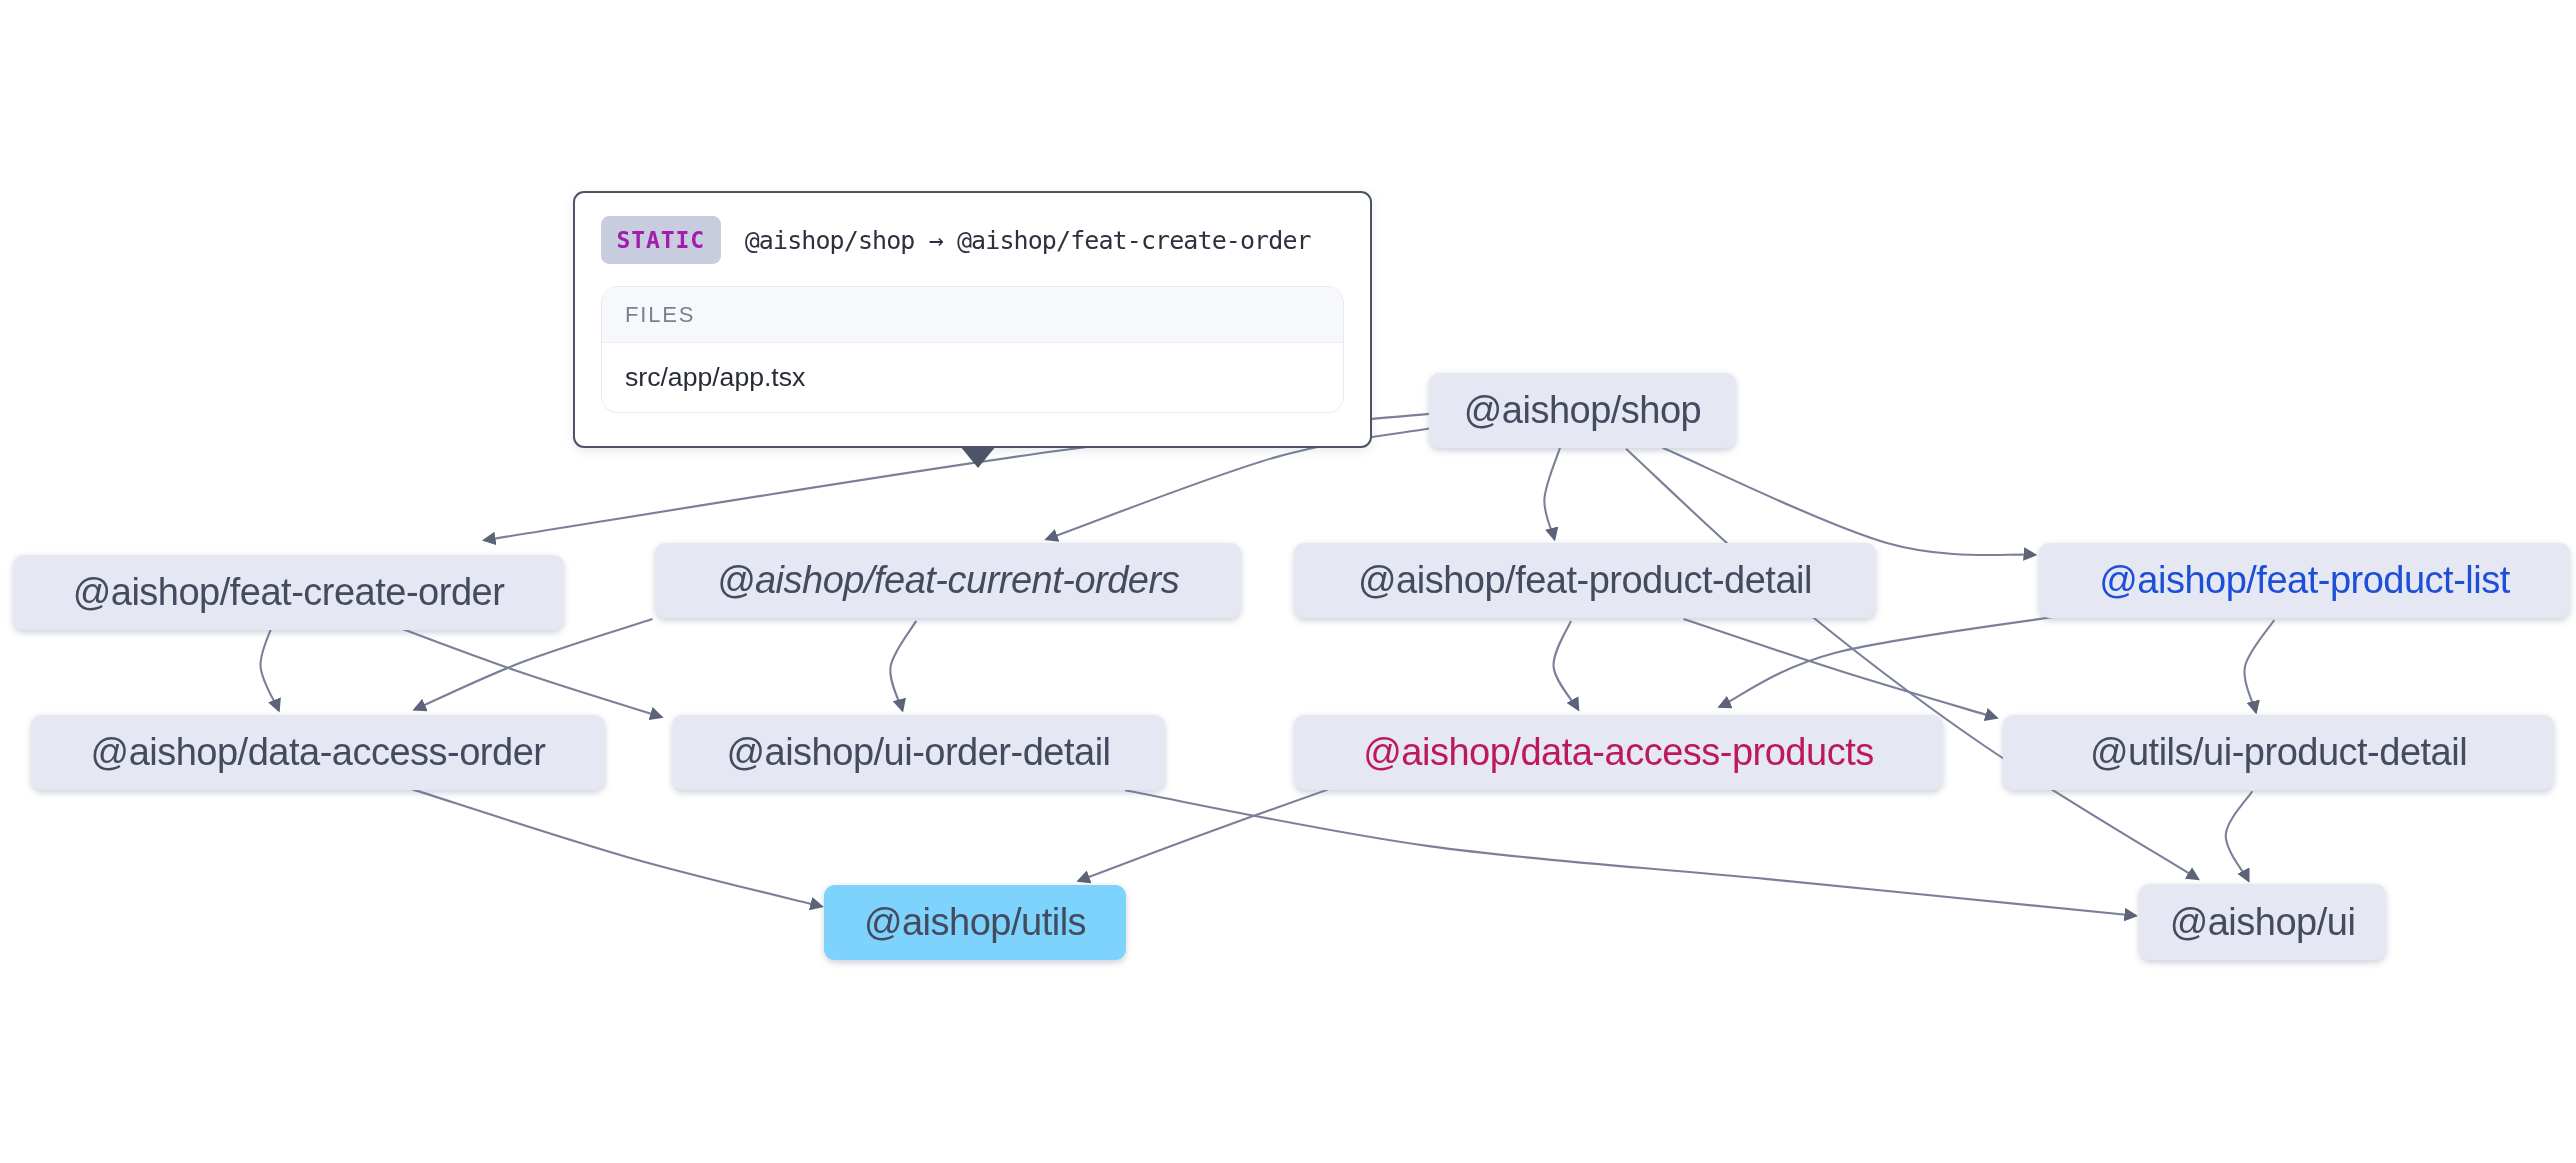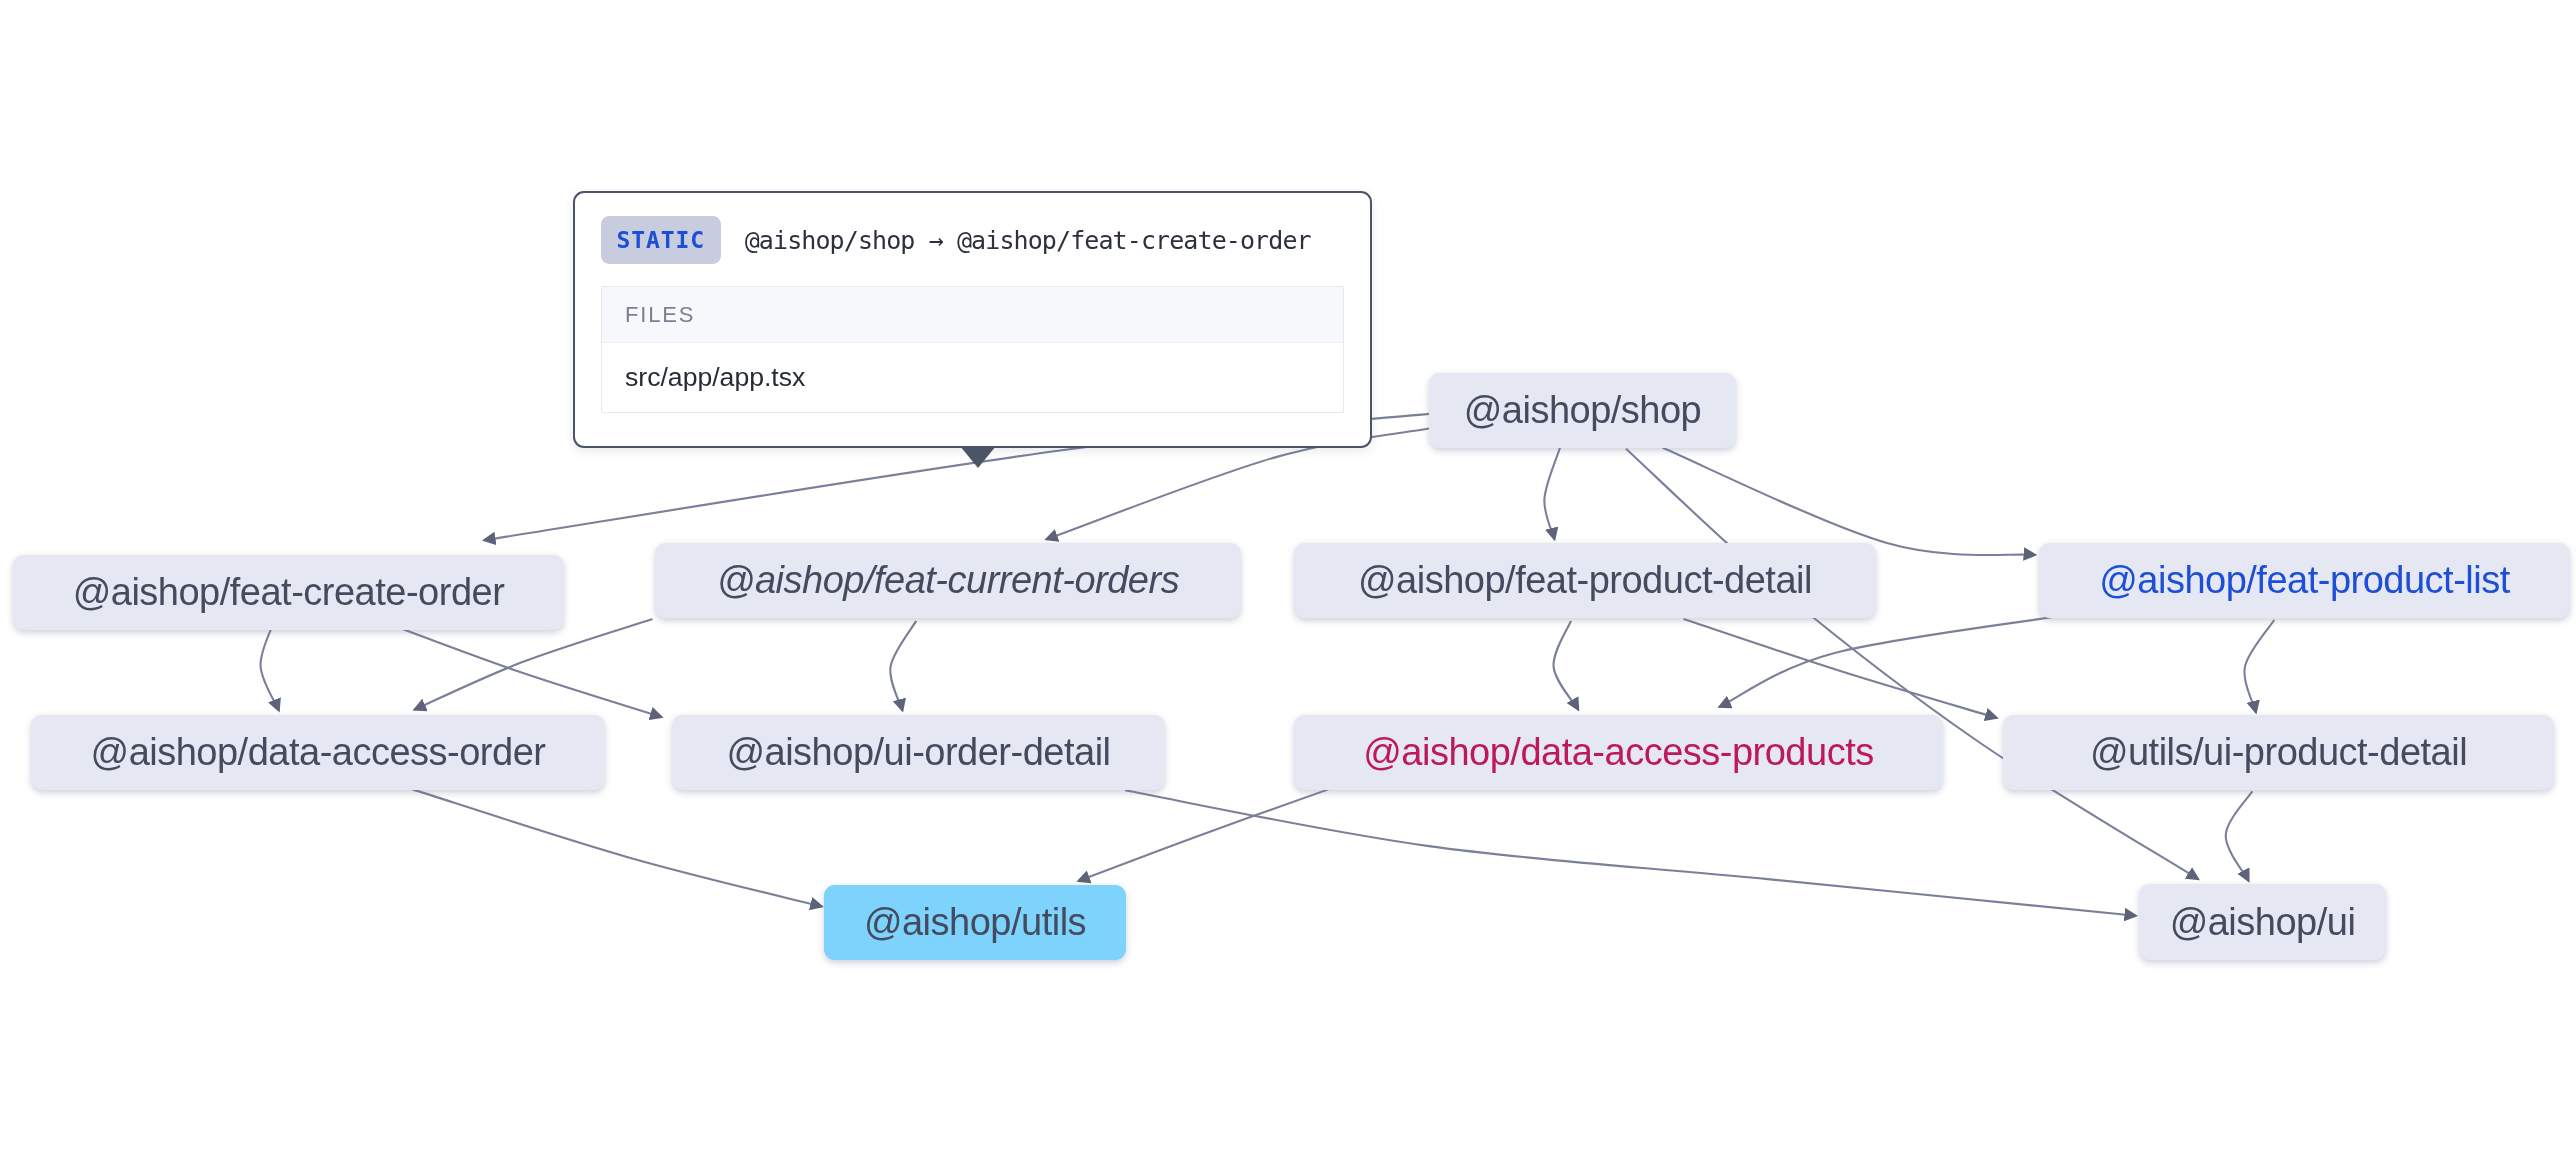--- a/index.html
+++ b/index.html
@@ -18,30 +18,30 @@
     box-sizing:border-box;cursor:pointer;
   }
   .tooltip{
     position:absolute;box-sizing:border-box;background:#ffffff;
     border:2.7px solid #4d5468;border-radius:11px;
     box-shadow:0 2.7px 9.2px rgba(60,70,100,.12);
     padding:23px 26px;z-index:5;
   }
   .tooltip-header{display:flex;align-items:center;gap:24px;}
   .type-badge{
-    background:#c7ccde;color:#1d4ed8;border-radius:8.2px;
+    background:#c7ccde;color:#a21caf;border-radius:8.2px;
     font-family:"DejaVu Sans Mono",monospace;font-weight:700;
     font-size:23px;letter-spacing:0.9px;padding:11px 15.6px;flex:0 0 auto;
   }
   .tooltip-title{
     font-family:"DejaVu Sans Mono",monospace;font-size:25px;color:#2c313d;
     white-space:nowrap;letter-spacing:-0.9px;
   }
   .files-box{
-    margin-top:22px;border:1.8px solid #e7e9f1;border-radius:1px;overflow:hidden;
+    margin-top:22px;border:1.8px solid #e7e9f1;border-radius:16px;overflow:hidden;
   }
   .files-header{
     background:#f7f8fc;border-bottom:1.8px solid #eceef5;
     padding:14.7px 23px;font-size:22px;color:#7a8092;letter-spacing:1.8px;
   }
   .file-row{background:#ffffff;padding:19px 23px;font-size:26.6px;color:#262b37;}
   .tooltip-pointer{
     position:absolute;width:0;height:0;z-index:6;
     border-left:18.3px solid transparent;border-right:18.3px solid transparent;
     border-top:22px solid #4d5468;

